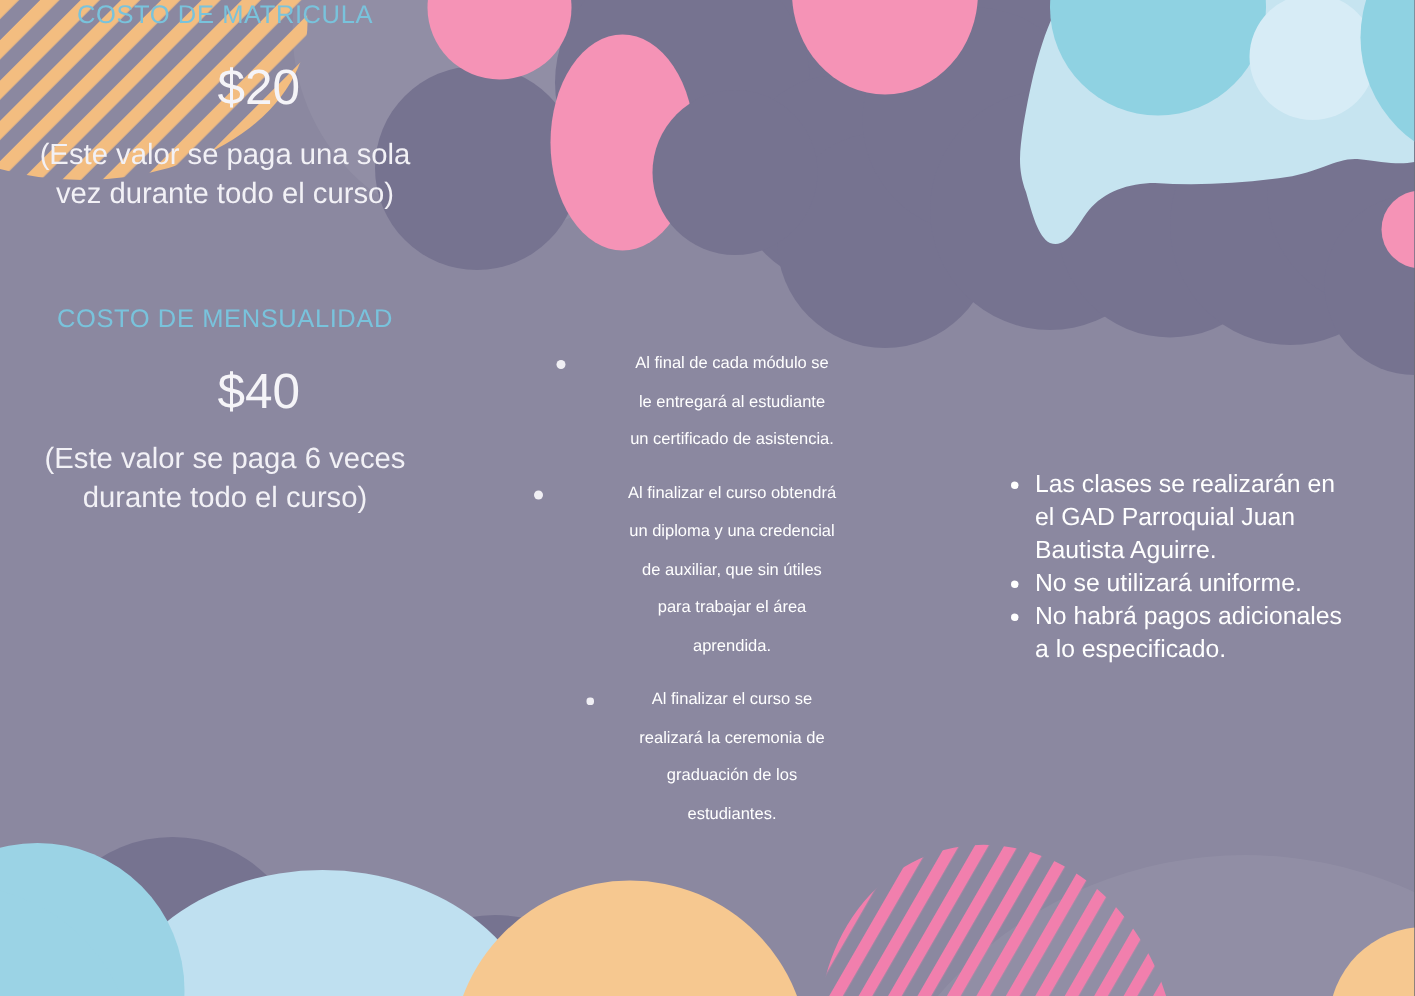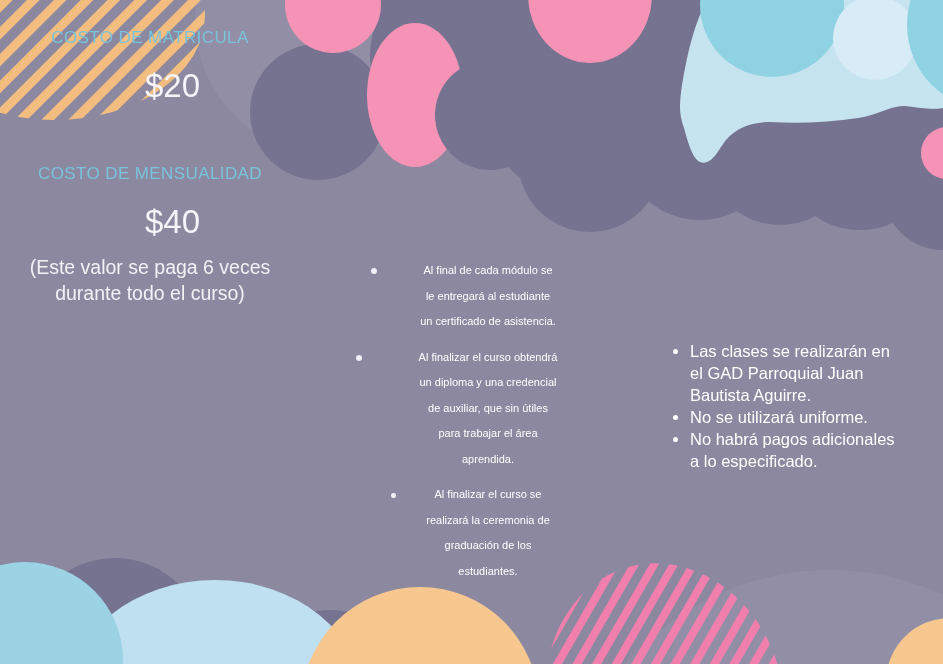--- a/index.html
+++ b/index.html
@@ -5,21 +5,21 @@
   html,body{margin:0;padding:0;background:#555;}
   .canvas{
     position:relative;
     width:943px;height:664px;
     overflow:hidden;
     background:#8B88A0;
     font-family:"Liberation Sans", sans-serif;
     color:#ffffff;
   }
   .deco{position:absolute;inset:0;display:block;}
-  .content{position:absolute;inset:0;margin-top:28px;}
+  .content{position:absolute;inset:0;}
   .col{position:absolute;}
   .left-col{left:0;top:188;width:300px;text-align:center;}
   .mid-col{left:338px;top:230px;width:300px;text-align:center;}
   .right-col{left:660px;top:312px;width:285px;text-align:left;}
   .section-heading{
     font-size:17px;line-height:20px;letter-spacing:.4px;
     color:#79C3DC;
   }
   .price{
     font-size:33px;line-height:34px;margin-top:21px;
@@ -128,20 +128,22 @@
     <circle cx="950" cy="682" r="64" fill="#F6C890"></circle>
 
     <ellipse cx="665" cy="700" rx="118" ry="138" transform="rotate(-15 665 700)" fill="url(#stripesPink)"></ellipse>
   </svg>
 
   <div class="content">
 
     <div class="col left-col">
       <div class="section-heading">COSTO DE MATRICULA</div>
       <div class="price">$20</div>
+      <div class="note">(Este valor se paga una sola
+vez durante todo el curso)</div>
 
       <div class="spacer"></div>
 
       <div class="section-heading">COSTO DE MENSUALIDAD</div>
       <div class="price">$40</div>
       <div class="note">(Este valor se paga 6 veces
 durante todo el curso)</div>
     </div>
 
     <div class="col mid-col">

